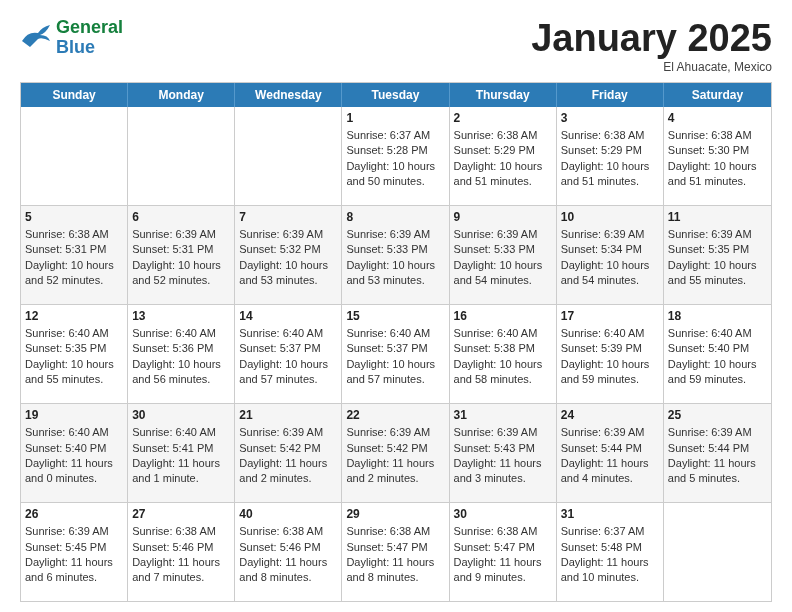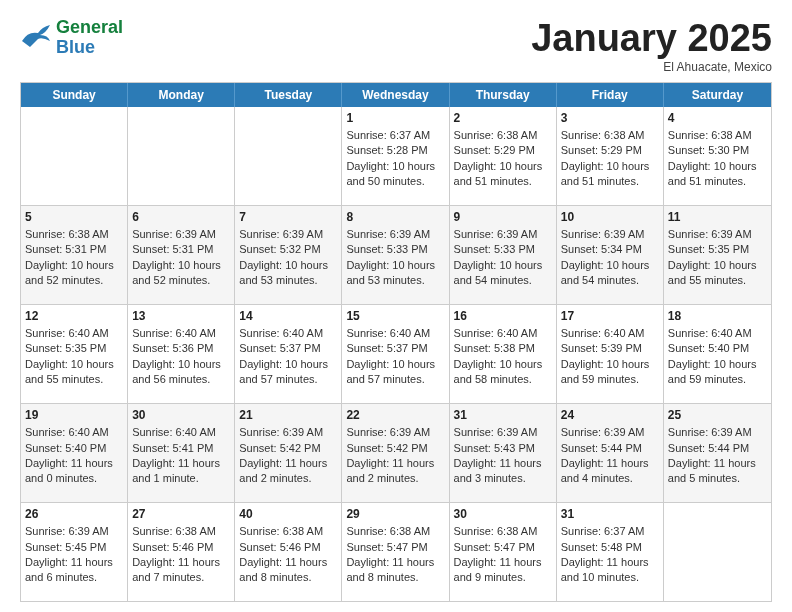--- a/index.html
+++ b/index.html
@@ -122,22 +122,22 @@
     <div class="title-block">
       <h1>January 2025</h1>
       <h2>El Ahuacate, Mexico</h2>
     </div>
   </div>
 
   <div class="calendar">
     <div class="cal-header">
       <div class="cal-header-cell">Sunday</div>
       <div class="cal-header-cell">Monday</div>
+      <div class="cal-header-cell">Wednesday</div>
       <div class="cal-header-cell">Tuesday</div>
-      <div class="cal-header-cell">Wednesday</div>
       <div class="cal-header-cell">Thursday</div>
       <div class="cal-header-cell">Friday</div>
       <div class="cal-header-cell">Saturday</div>
     </div>
     <div class="cal-body" id="cal-body">
     <div class="cal-week">
           <div class="cal-cell empty"></div>
           <div class="cal-cell empty"></div>
           <div class="cal-cell empty"></div>
           <div class="cal-cell">

